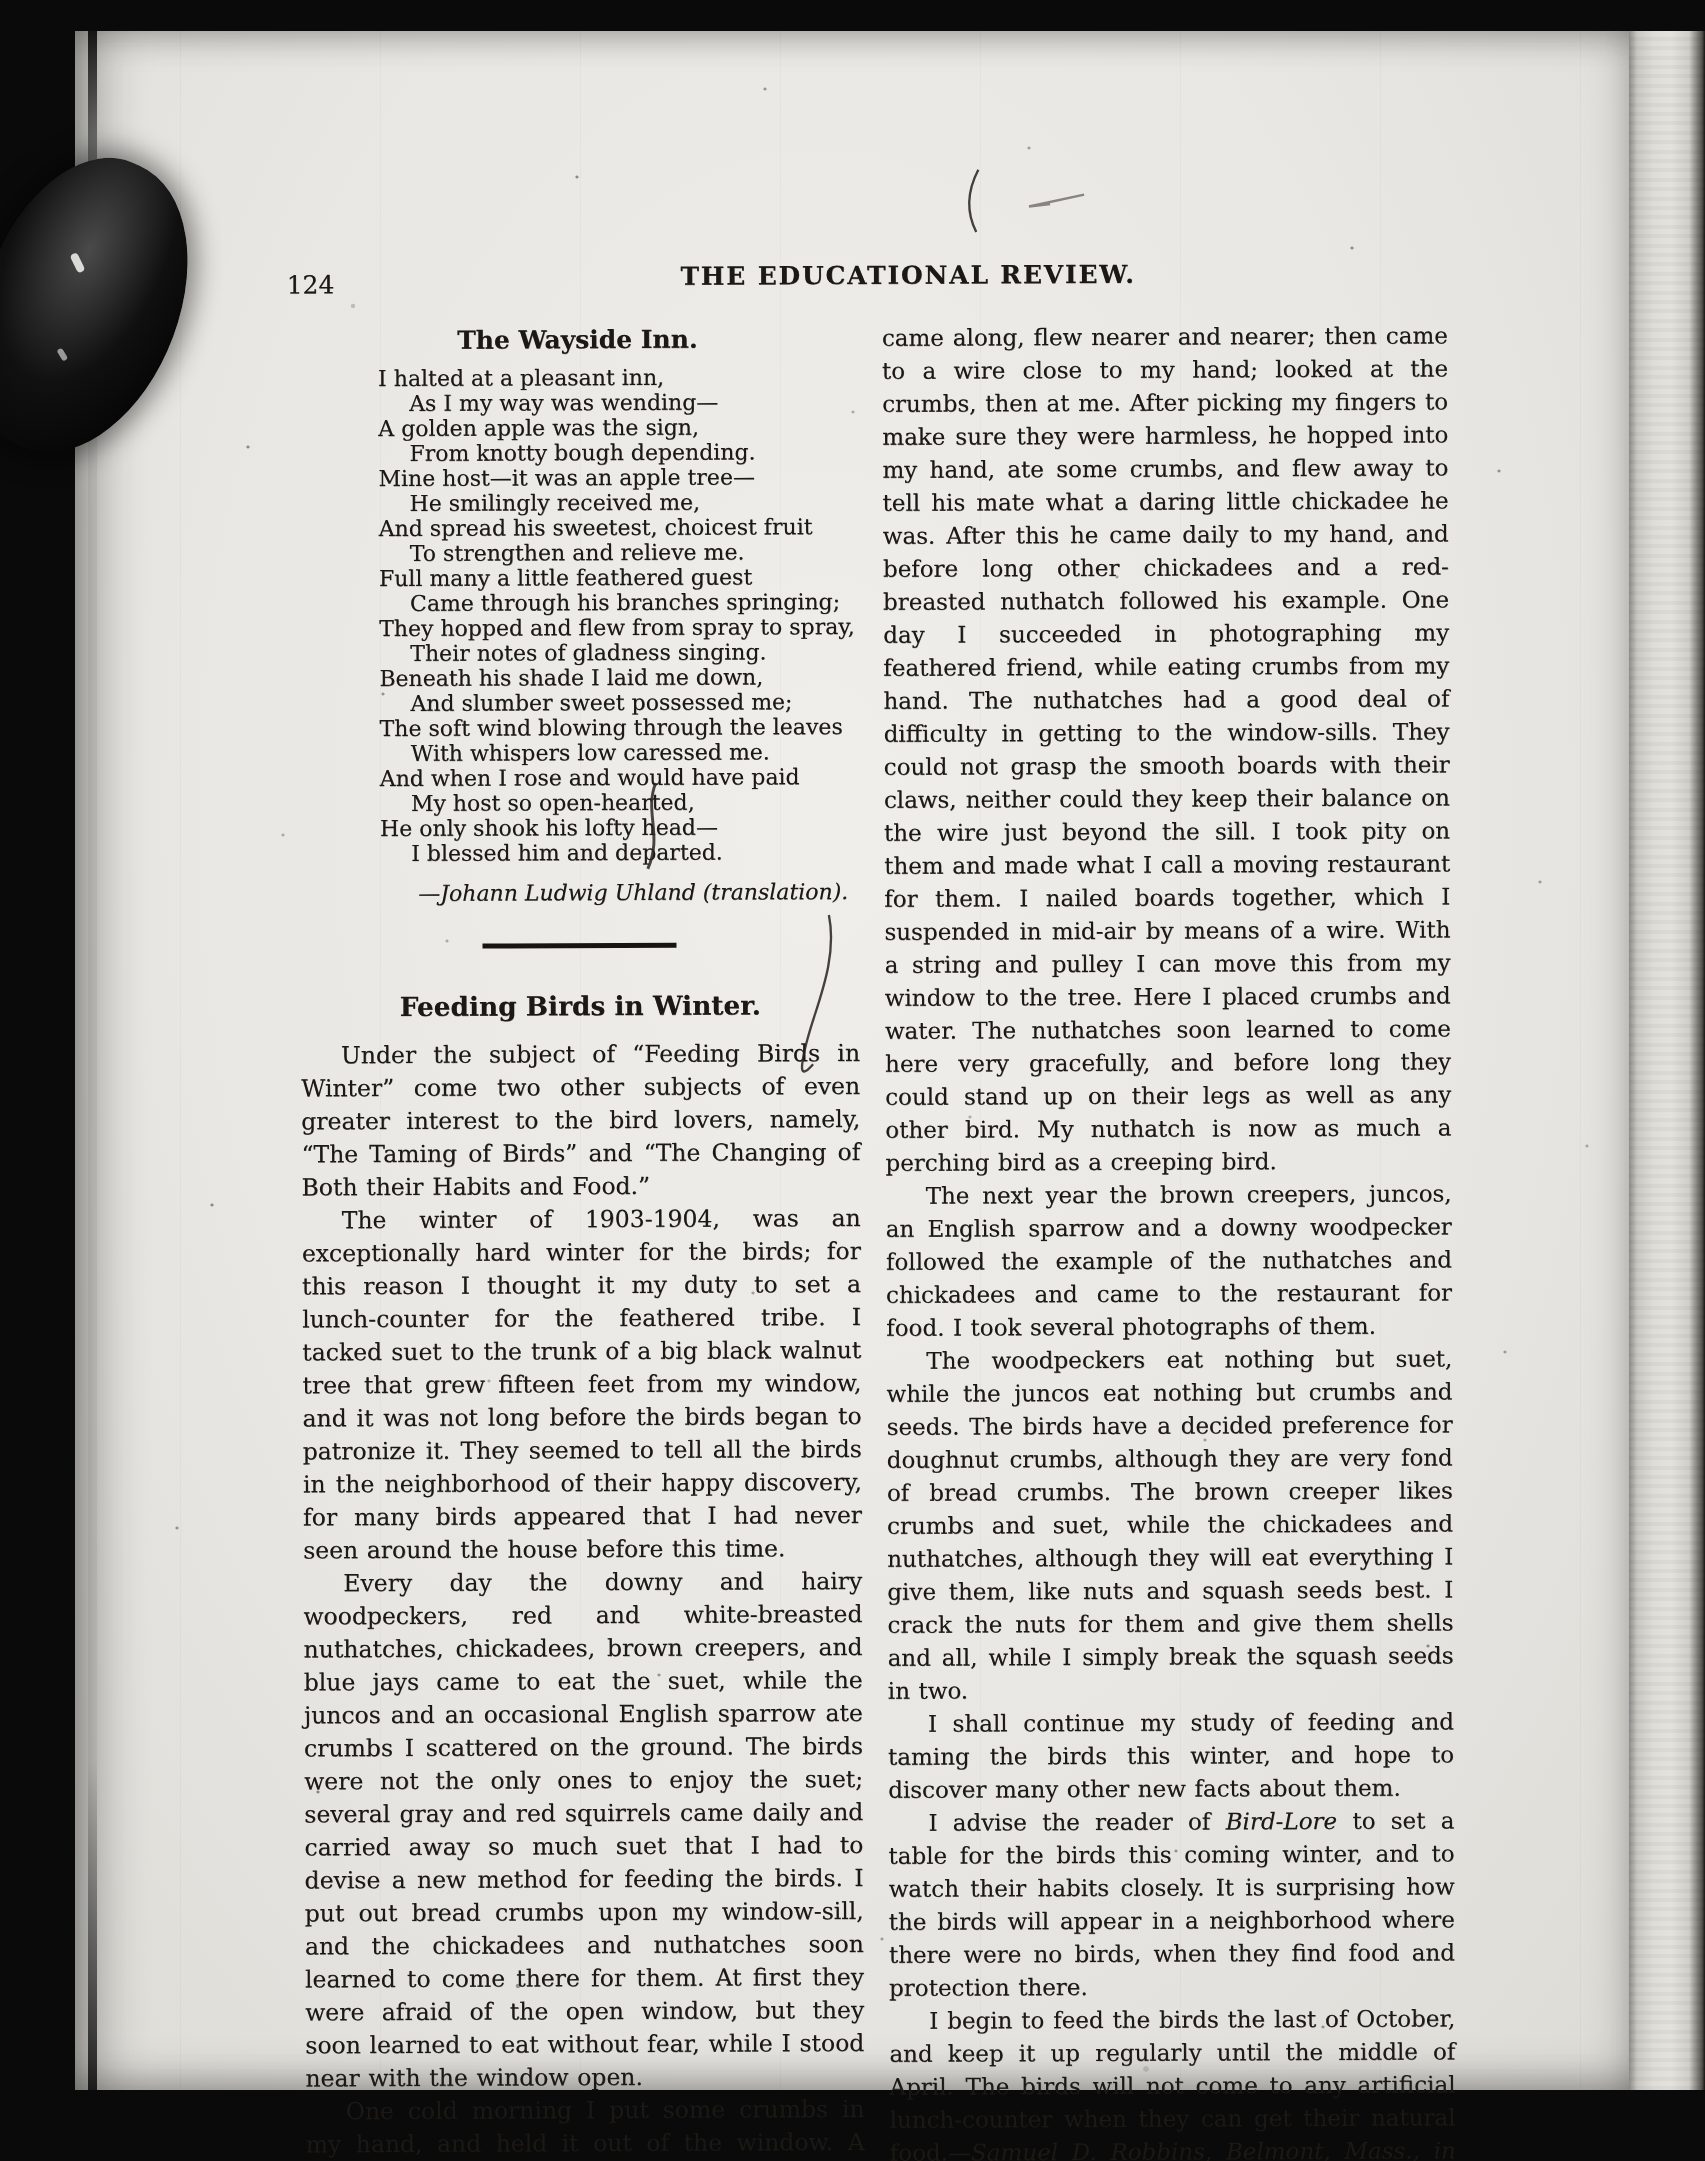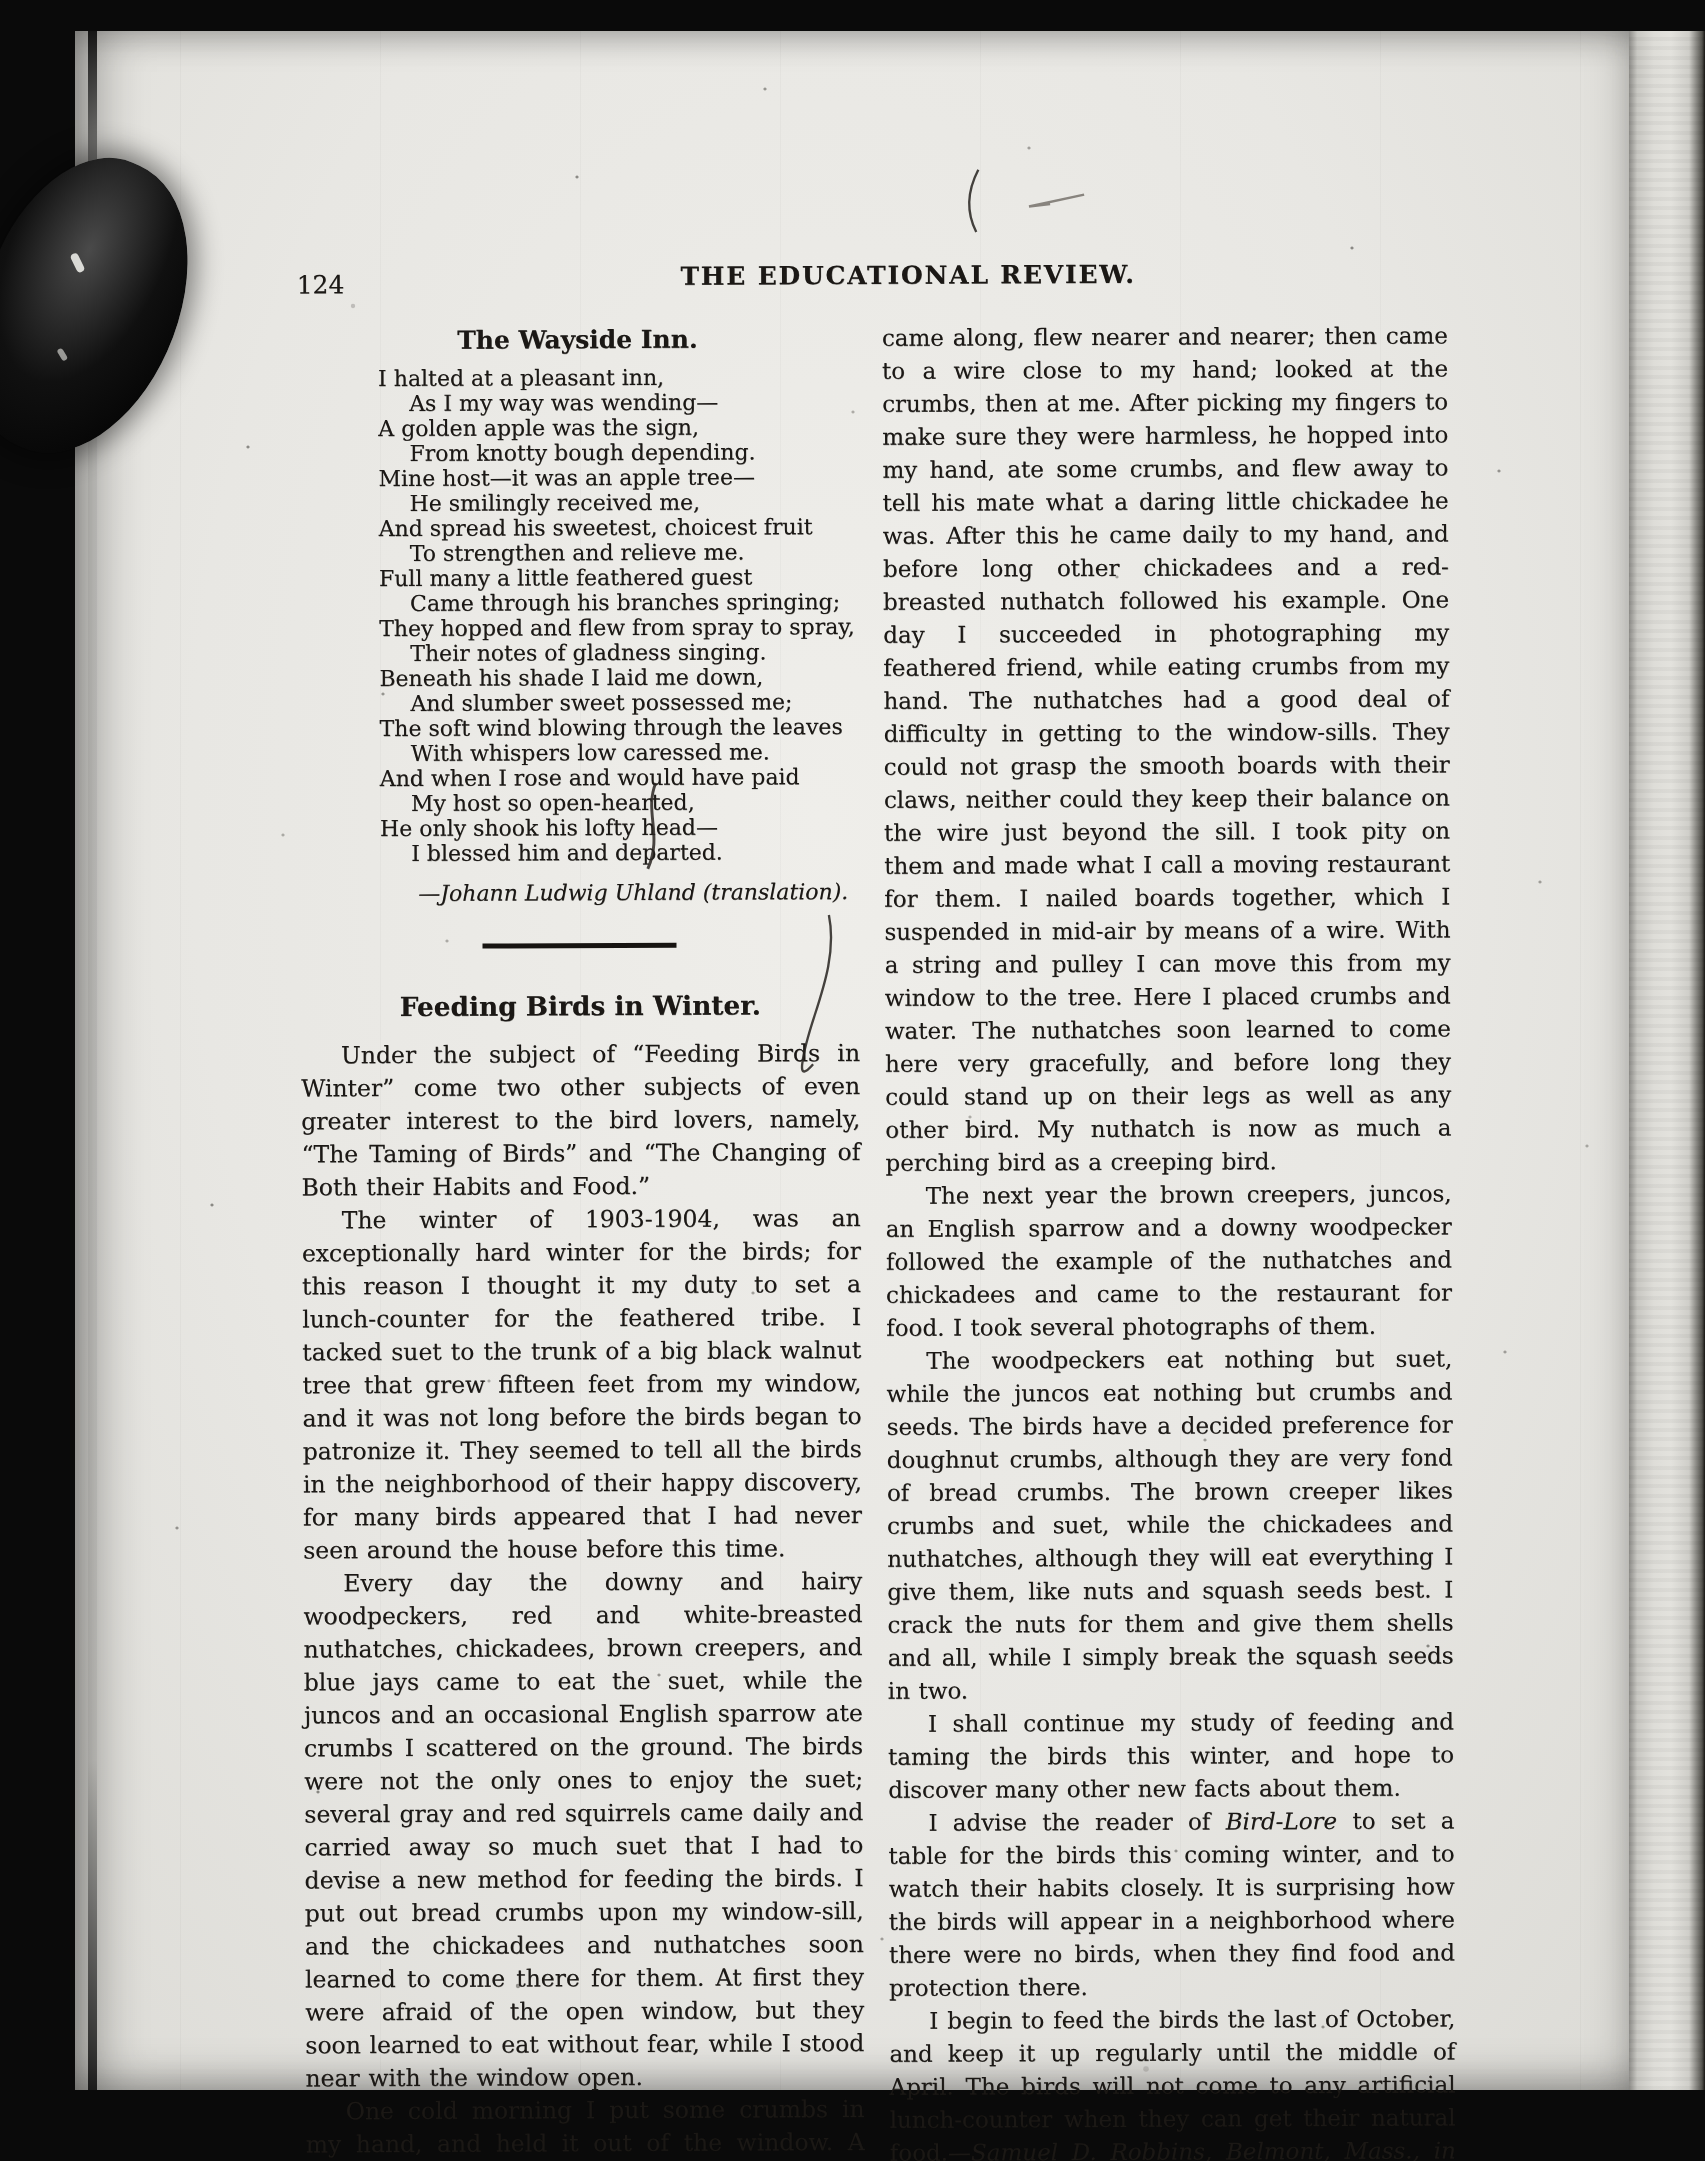--- a/index.html
+++ b/index.html
@@ -43,21 +43,21 @@
   }
   .edge{
     position:absolute;left:1629px;top:31px;width:76px;height:2059px;
     background:
       repeating-linear-gradient(0deg, rgba(0,0,0,.035) 0 4.1px, transparent 4.1px 9.4px),
       linear-gradient(90deg,#8e8d89 0,#c9c8c3 8.2px,#deddd8 25px,#e3e2dd 42px,#cfcec9 60px,#55544f 73px,#171512 76px);
   }
   .tilt{position:absolute;inset:0;transform:rotate(-0.25deg);transform-origin:852px 1057px;}
   .ink{color:#1b1815;text-shadow:0.3px 0.4px 0.5px rgba(22,19,15,.5);}
   .abs{position:absolute;}
-  .page-number{left:300px;top:268px;font-size:25px;}
+  .page-number{left:290px;top:268px;font-size:25px;}
   .journal-header{left:559px;top:261px;width:705px;text-align:center;font-size:25px;letter-spacing:1.8px;font-weight:700;}
   .poem-title{left:301px;top:324px;width:559px;text-align:center;font-size:25px;font-weight:700;}
   .poem{left:381px;top:364px;width:488px;font-size:22px;line-height:25px;}
   .poem-line{white-space:nowrap;}
   .poem-line.ind{padding-left:31px;}
   .attribution{left:317px;top:879px;width:532px;text-align:right;font-style:italic;font-size:22px;}
   .rule{left:483px;top:942px;width:194px;height:4.7px;background:#171411;}
   .article-heading{left:301px;top:989px;width:559px;text-align:center;font-size:26.4px;font-weight:700;}
   .col{position:absolute;text-align:justify;word-spacing:1.2px;}
   .col-left{left:301px;top:1037px;width:559px;font-size:23.5px;line-height:33px;}

